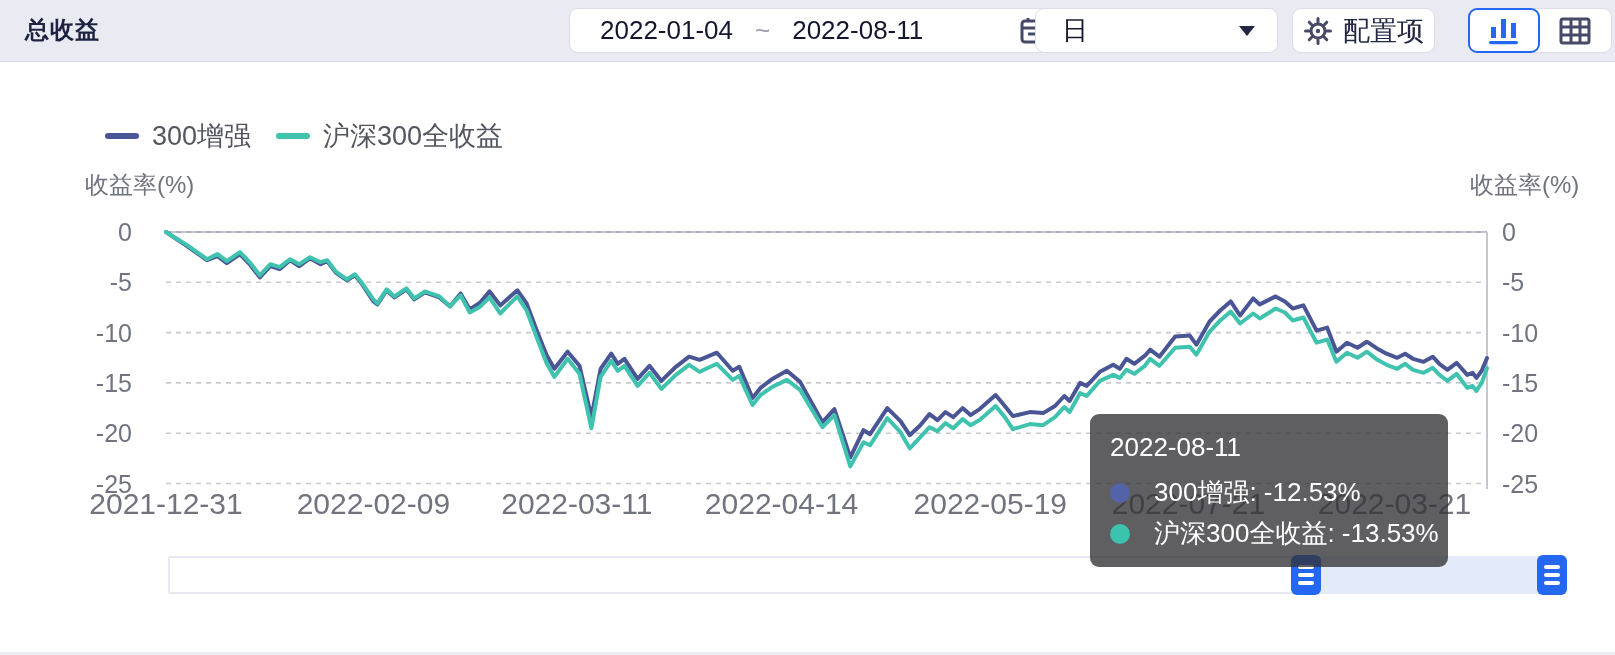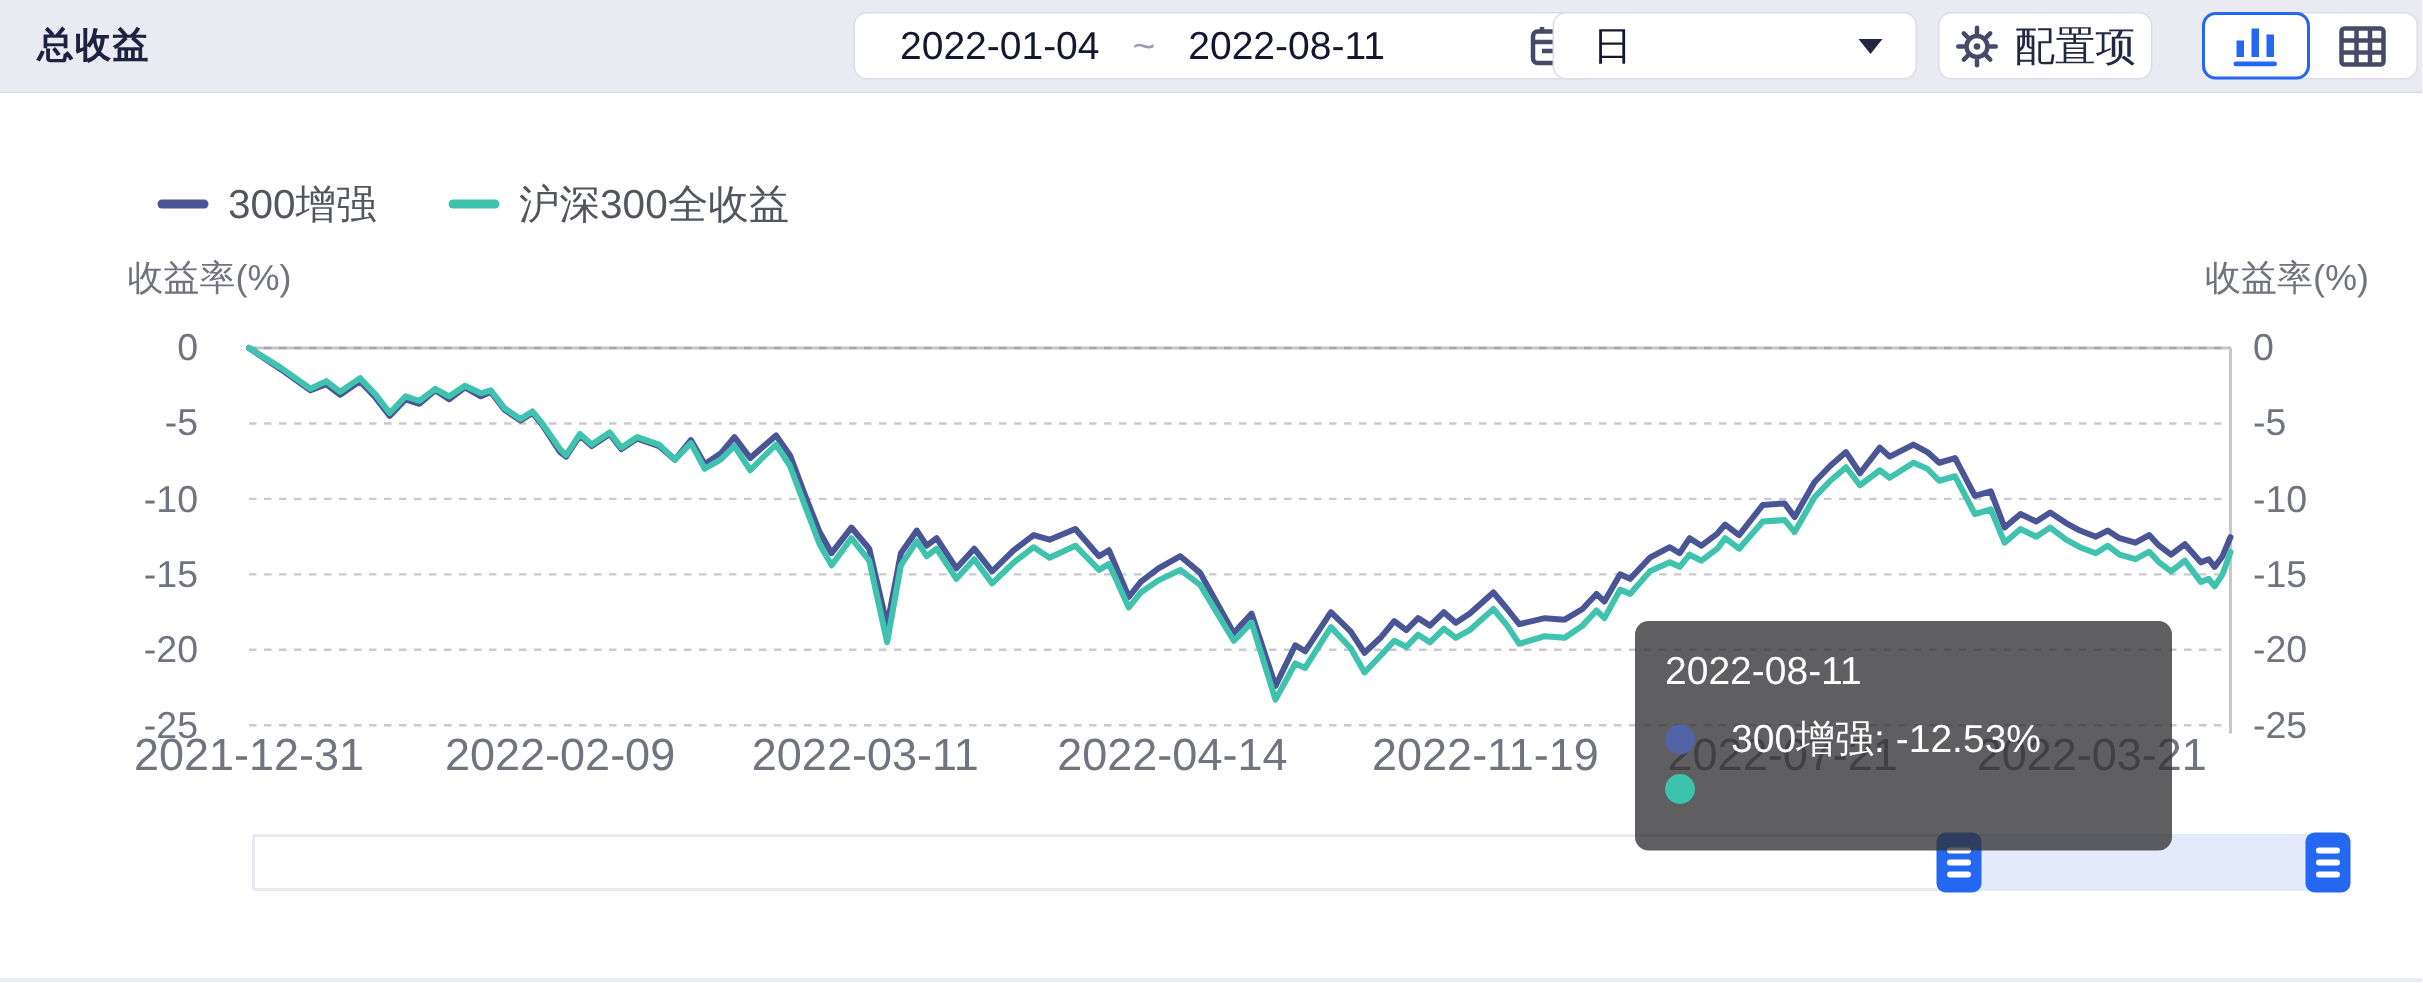--- a/index.html
+++ b/index.html
@@ -17,21 +17,21 @@
   #period-select{left:1035px;width:243px;padding:0 22px 0 26px;cursor:pointer;}
   .select-txt{font-size:26px;color:#14172e;flex:1;}
   .caret{width:0;height:0;border-left:8px solid transparent;border-right:8px solid transparent;border-top:10px solid #222742;}
   #config-btn{left:1292px;width:143px;padding:0 2px;justify-content:center;cursor:pointer;}
   #config-btn .lbl{font-size:27px;color:#222742;margin-left:10px;}
   #view-toggle{left:1468px;width:144px;padding:0;}
   .vt-half{width:72px;height:45px;display:flex;align-items:center;justify-content:center;cursor:pointer;}
   .vt-active{border:2px solid #2468f2;border-radius:9px;height:45px;margin:-1px 0 0 -1px;background:#fff;}
 
   
-  #legend{position:absolute;left:105px;top:118px;display:flex;align-items:center;gap:48px;}
+  #legend{position:absolute;left:105px;top:118px;display:flex;align-items:center;gap:25px;}
   .lg-item{display:flex;align-items:center;gap:13px;cursor:pointer;}
   .lg-swatch{width:34px;height:6px;border-radius:3px;}
   .lg-label{font-size:27px;color:#53565f;}
 
   
   .axis-title{position:absolute;top:169px;font-size:24px;color:#71737f;}
   #axis-title-left{left:85px;}
   #axis-title-right{left:1470px;}
   .ytick{position:absolute;font-size:25px;color:#71737f;line-height:30px;}
   .ytick.left{width:76px;left:56px;text-align:right;}
@@ -144,21 +144,21 @@
       <div class="ytick right" style="top: 317.6px;">-10</div>
       <div class="ytick right" style="top: 367.9px;">-15</div>
       <div class="ytick right" style="top: 418.2px;">-20</div>
       <div class="ytick right" style="top: 468.5px;">-25</div>
     </div>
   <div id="xticks">
       <div class="xtick" style="left: 166px;">2021-12-31</div>
       <div class="xtick" style="left: 373.397px;">2022-02-09</div>
       <div class="xtick" style="left: 576.831px;">2022-03-11</div>
       <div class="xtick" style="left: 781.586px;">2022-04-14</div>
-      <div class="xtick" style="left: 990.304px;">2022-11-19</div>
+      <div class="xtick" style="left: 990.304px;">2022-05-19</div>
       <div class="xtick" style="left: 1188.45px;">2022-07-21</div>
       <div class="xtick" style="left: 1394.53px;">2022-03-21</div>
     </div>
 
   <svg id="chart-svg" style="position:absolute;left:166px;top:225px;overflow:visible;" width="1321" height="270" viewBox="0 0 1321 270">
       <line x1="0" y1="7" x2="1321" y2="7" stroke="#c3c3cd" stroke-width="2"></line>
       <line x1="0" y1="7" x2="1321" y2="7" stroke="#a7a7b3" stroke-width="1.6" stroke-dasharray="5 5"></line>
       <line x1="0" y1="57.300000000000004" x2="1321" y2="57.300000000000004" stroke="#c9c9d2" stroke-width="1.6" stroke-dasharray="5 5"></line>
       <line x1="0" y1="107.60000000000001" x2="1321" y2="107.60000000000001" stroke="#c9c9d2" stroke-width="1.6" stroke-dasharray="5 5"></line>
       <line x1="0" y1="157.9" x2="1321" y2="157.9" stroke="#c9c9d2" stroke-width="1.6" stroke-dasharray="5 5"></line>
@@ -171,20 +171,21 @@
 
   <div id="tooltip">
     <div class="tt-date">2022-08-11</div>
     <div id="tt-rows">
         <div class="tt-row">
           <span class="tt-dot" style="background: rgb(82, 99, 168);"></span>
           <span>300增强: -12.53%</span>
         </div>
         <div class="tt-row">
           <span class="tt-dot" style="background: rgb(60, 195, 174);"></span>
+          <span>沪深300全收益: -13.53%</span>
         </div>
       </div>
   </div>
 
   <div id="dz-track"></div>
   <div id="dz-selected" style="left: 1305.65px; width: 246.352px;"></div>
   <div class="dz-handle" id="dz-handle-left" style="left: 1290.65px;">
       <span></span>
       <span></span>
       <span></span>

